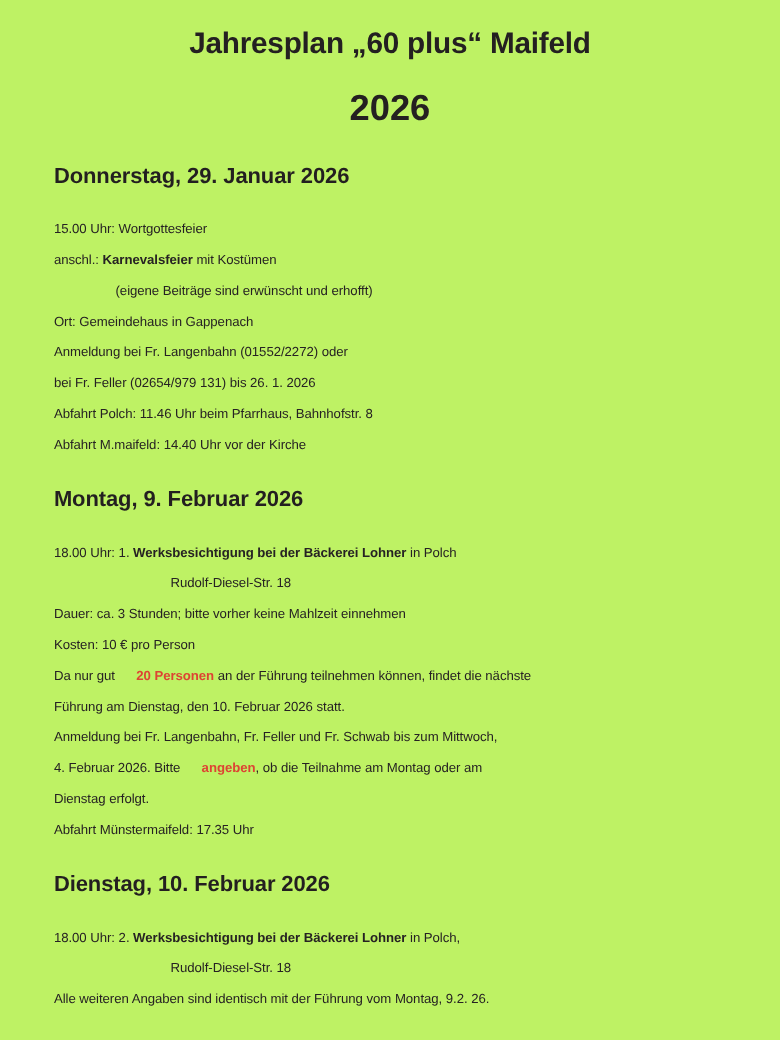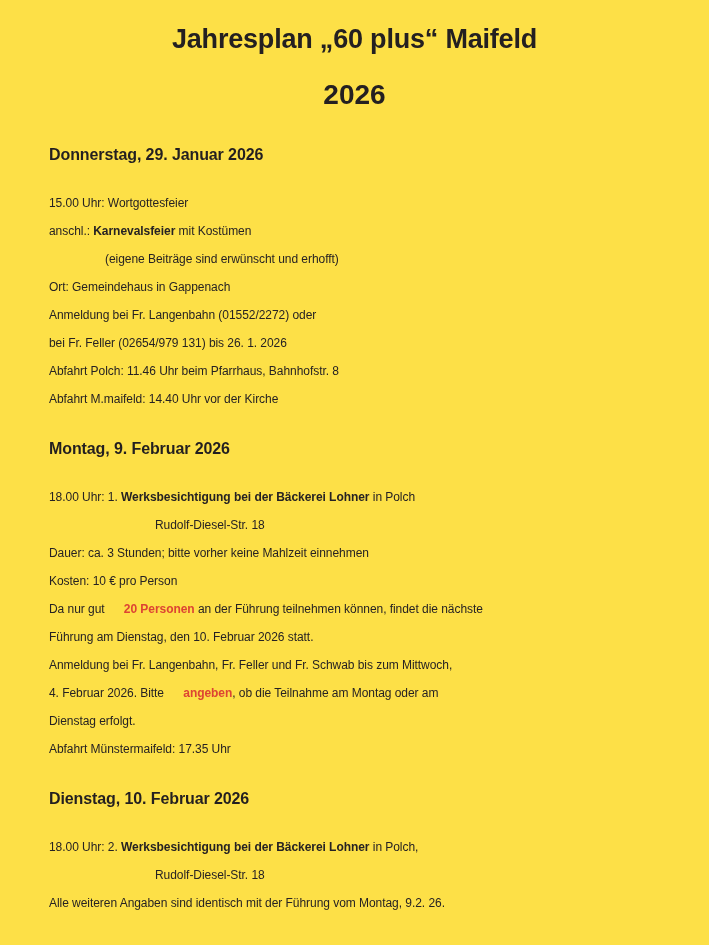--- a/index.html
+++ b/index.html
@@ -13,38 +13,38 @@
     font-family: "Liberation Sans", sans-serif;
     color: #231f20;
     overflow: hidden;
     position: relative;
   }
 
   
   .page {
     position: absolute;
     inset: 0;
-    background: #fde047;
+    background: #bef264;
     padding: 0;
   }
 
   .doc-title {
     text-align: center;
     font-weight: bold;
     font-size: 27px;
     letter-spacing: -0.2px;
     color: #242021;
     margin: 0;
     padding-top: 26px;
     line-height: 1.0;
   }
   .doc-subtitle {
     text-align: center;
     font-weight: bold;
-    font-size: 28px;
+    font-size: 33px;
     color: #242021;
     margin: 0;
     padding-top: 28px;
     line-height: 1.0;
   }
 
   .content {
     padding-left: 49px;
     padding-right: 20px;
     padding-top: 32px;
@@ -52,21 +52,21 @@
 
   .section {
     margin: 0;
   }
   .section + .section {
     margin-top: 22px;
   }
 
   .section-date {
     font-weight: bold;
-    font-size: 16px;
+    font-size: 20px;
     color: #231f20;
     line-height: 28px;
     margin: 0 0 20px 0;
     letter-spacing: -0.1px;
   }
 
   .line {
     font-size: 12px;
     line-height: 28px;
     color: #262223;

